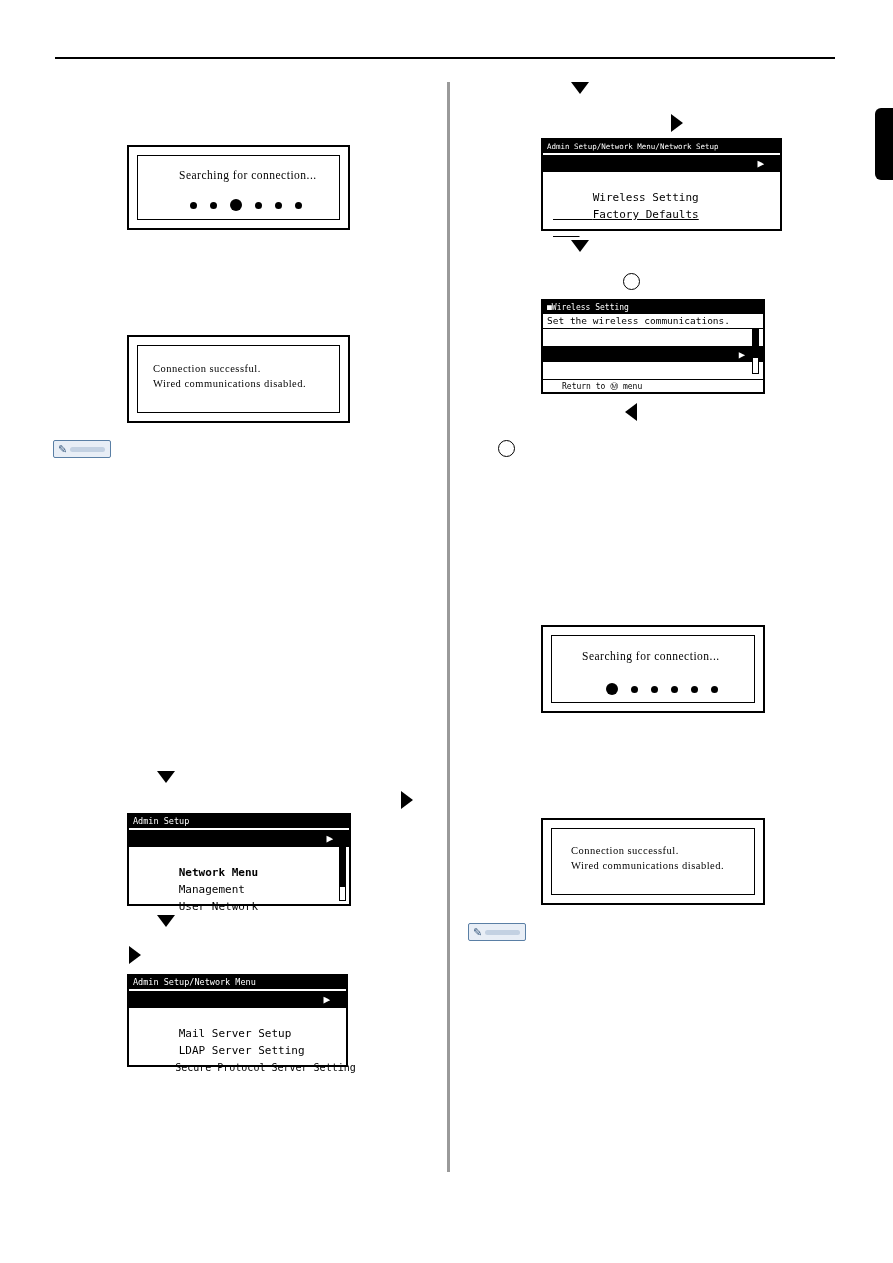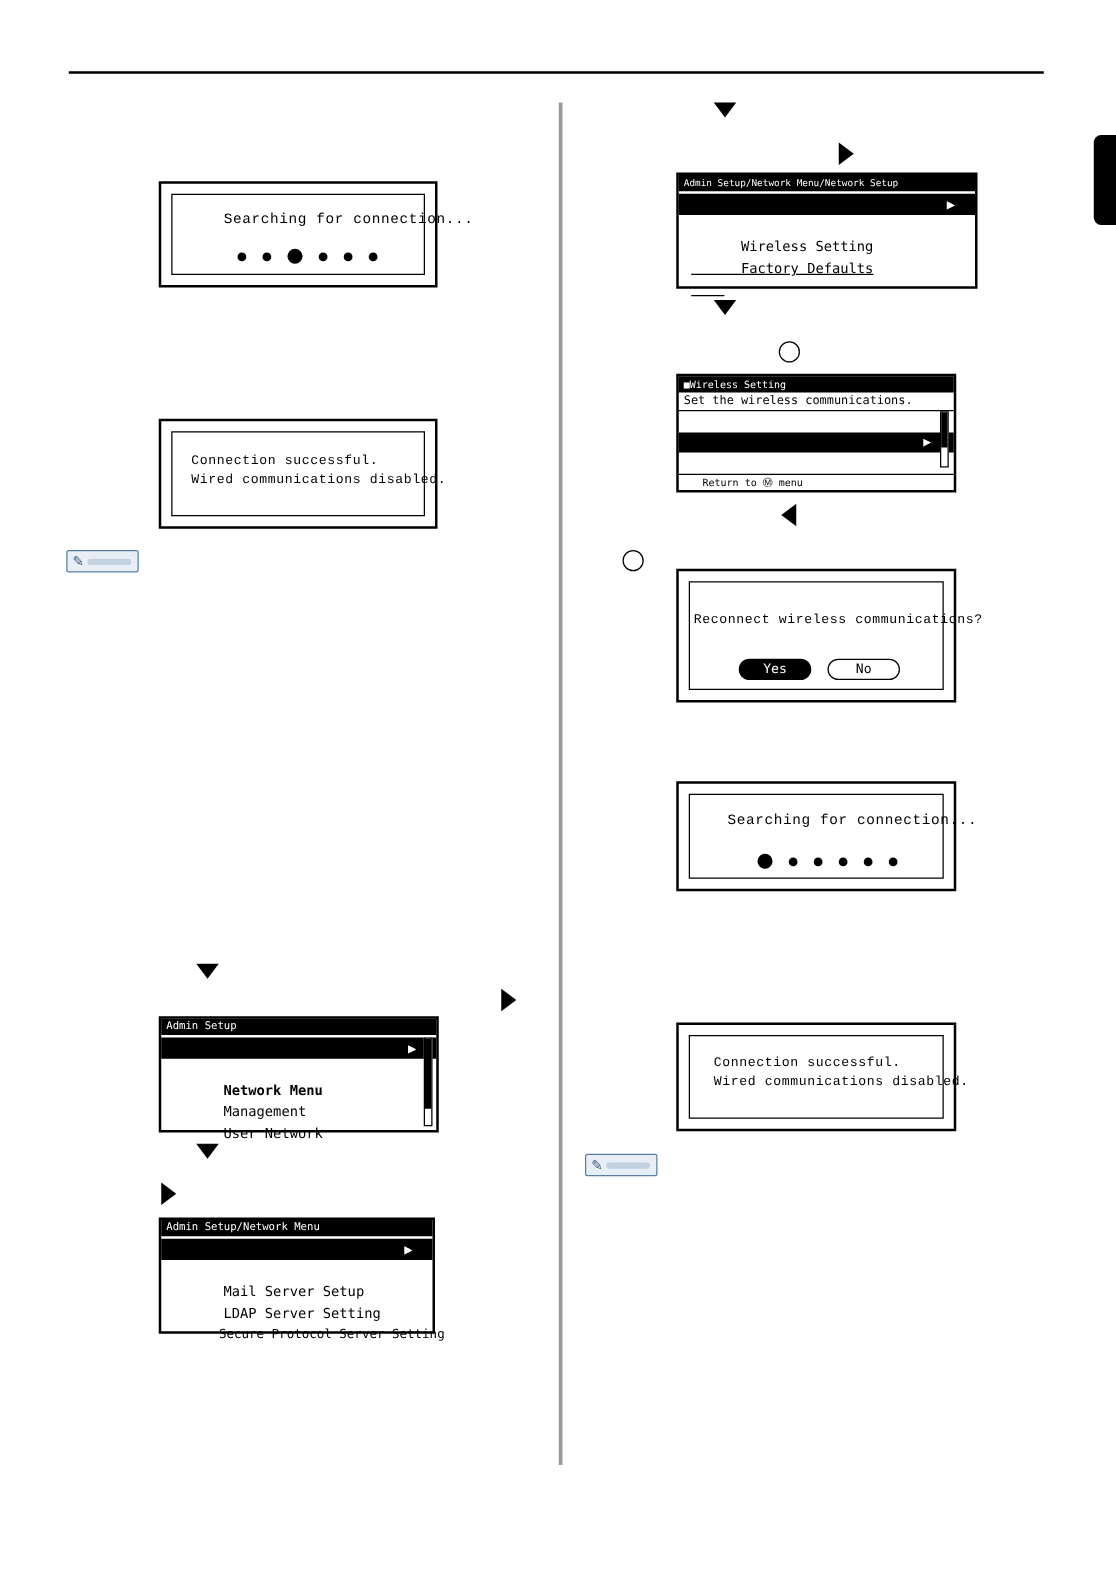--- a/index.html
+++ b/index.html
@@ -29,21 +29,21 @@
     box-sizing:border-box;
   }
   .lcd-inner{
     position:absolute;
     left:8px;right:8px;top:8px;bottom:8px;
     border:1px solid #000;
     box-sizing:border-box;
   }
   .lcd-text{
     position:absolute;
-    font-family:Liberation Mono, monospace;
+    font-family:Liberation Serif, serif;
     color:#000;
     white-space:pre;
     letter-spacing:0.5px;
   }
 
   
   .menu-title{
     position:absolute;left:0;right:0;top:0;height:13px;
     background:#000;color:#fff;
     font-size:8.5px;line-height:13px;
@@ -241,30 +241,20 @@
     </div>
     <div class="scrollbar" style="top:28px;bottom:18px;right:4px;">
       <div class="scrollthumb" style="height:28px;"></div>
     </div>
     <div class="ws-footer">Return to Ⓜ menu</div>
   </div>
 
   <div class="nav-arrow nav-left" style="left:625px;top:403px;"></div>
   <div class="nav-circle" style="left:498px;top:440px;"></div>
 
-  <div class="lcd" style="left:541px;top:455px;width:224px;height:107px;">
-    <div class="lcd-inner"></div>
-    <div class="lcd-text" style="left:12px;top:33px;font-size:10.5px;">Reconnect wireless communications?</div>
-    <div class="btn sel" style="left:48px;top:70px;width:58px;">
-      <span>Yes</span>
-    </div>
-    <div class="btn" style="left:119px;top:70px;width:58px;">
-      <span>No</span>
-    </div>
-  </div>
 
   <div class="lcd" style="left:541px;top:625px;width:224px;height:88px;">
     <div class="lcd-inner"></div>
     <div class="lcd-text" style="left:39px;top:23px;font-size:11.5px;">Searching for connection...</div>
     <div class="dots" style="left:63px;top:56px;">
       <span class="dot big"></span>
       <span class="dot"></span>
       <span class="dot"></span>
       <span class="dot"></span>
       <span class="dot"></span>

